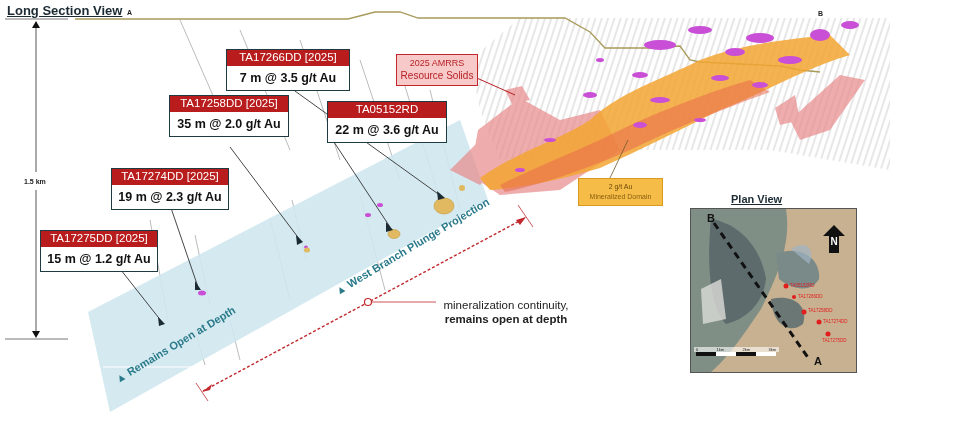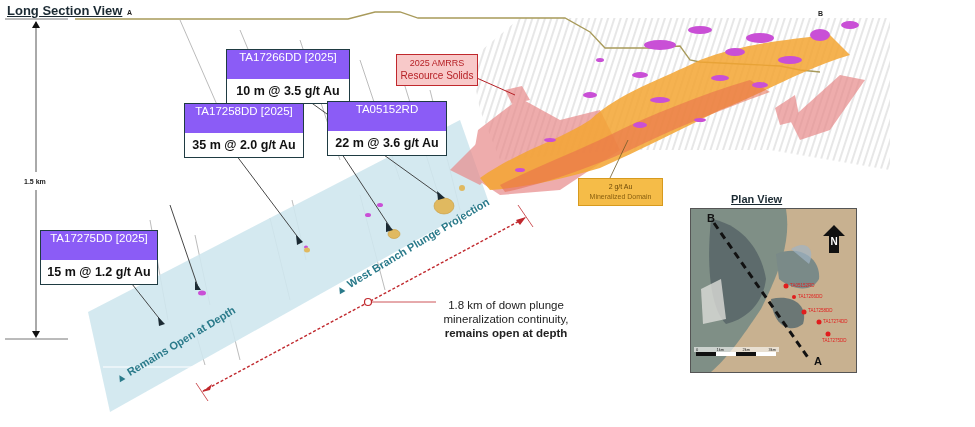--- a/index.html
+++ b/index.html
@@ -3,21 +3,21 @@
 <meta charset="utf-8">
 <style>
   html, body { margin:0; padding:0; background:#ffffff; }
   body { width:975px; height:427px; position:relative; overflow:hidden; font-family:"Liberation Sans", sans-serif; }
   #stage { position:absolute; left:0; top:0; width:975px; height:427px; }
   .abs { position:absolute; }
   .title-long { left:7px; top:3px; font-size:13px; font-weight:bold; color:#1b2a33; text-decoration:underline; }
   .title-plan { left:695px; top:193px; font-size:11px; font-weight:bold; color:#1b2a33; text-decoration:underline;padding-left:36px; }
   .scale-label { left:24px; top:177px; font-size:7px; font-weight:bold; color:#222; background:#fff; padding:1px 0; }
   .callout { position:absolute; border:1.5px solid #1f3b42; background:#ffffff; }
-  .callout .hd { background:#8b5cf6; color:#ffffff; font-size:11.5px; text-align:center; line-height:14px; height:29px; white-space:nowrap; }
+  .callout .hd { background:#b91c1c; color:#ffffff; font-size:11.5px; text-align:center; line-height:14px; height:16px; white-space:nowrap; }
   .callout .bd { color:#111; font-size:12.5px; font-weight:bold; text-align:center; line-height:24px; white-space:nowrap; }
   .amrrs { left:396px; top:54px; width:80px; height:30px; background:#f8c9c9; border:1.5px solid #c0282d; text-align:center; }
   .amrrs .l1 { font-size:9px; font-weight:normal; color:#b51f24; line-height:13px; margin-top:2px; }
   .amrrs .l2 { font-size:10px; color:#b51f24; line-height:12px; }
   .domain { left:578px; top:178px; width:83px; height:26px; background:#f5bc48; border:1px solid #d79a1e; text-align:center; }
   .domain .l1 { font-size:7px; color:#6e4a08; line-height:11px; margin-top:2px; }
   .domain .l2 { font-size:7px; color:#8a6010; line-height:10px; }
   .note { left:426px; top:298px; width:160px; text-align:center; font-size:11.5px; color:#222; line-height:14px; }
   .plunge-lbl { font-size:11px; font-weight:bold; color:#2a7a8a; white-space:nowrap; transform-origin:left center; }
   .plan { left:690px; top:208px; width:165px; height:163px; border:1px solid #555; overflow:hidden; }
@@ -137,49 +137,52 @@
     <line x1="610" y1="178" x2="628" y2="140" stroke="#6e5a2a" stroke-width="0.8"></line>
   </svg>
 
   <div class="abs title-long">Long Section View</div>
   <div class="abs" style="left:127px;top:9px;font-size:7px;font-weight:bold;color:#222;">A</div>
   <div class="abs" style="left:818px;top:10px;font-size:7px;font-weight:bold;color:#222;">B</div>
   <div class="abs scale-label">1.5 km</div>
 
   <div class="callout" style="left:226px;top:49px;width:122px;">
     <div class="hd">TA17266DD [2025]</div>
-    <div class="bd">10 m @ 3.5 g/t Au</div>
-  </div>
-  <div class="callout" style="left:169px;top:103px;width:118px;margin-left:15px;">
+    <div class="bd">7 m @ 3.5 g/t Au</div>
+  </div>
+  <div class="callout" style="left:169px;top:95px;width:118px;">
     <div class="hd">TA17258DD [2025]</div>
     <div class="bd">35 m @ 2.0 g/t Au</div>
   </div>
   <div class="callout" style="left:327px;top:101px;width:118px;">
     <div class="hd">TA05152RD</div>
     <div class="bd">22 m @ 3.6 g/t Au</div>
   </div>
+  <div class="callout" style="left:111px;top:168px;width:116px;">
+    <div class="hd">TA17274DD [2025]</div>
+    <div class="bd">19 m @ 2.3 g/t Au</div>
+  </div>
   <div class="callout" style="left:40px;top:230px;width:116px;">
     <div class="hd">TA17275DD [2025]</div>
     <div class="bd">15 m @ 1.2 g/t Au</div>
   </div>
 
   <div class="abs amrrs">
     <div class="l1">2025 AMRRS</div>
     <div class="l2">Resource Solids</div>
   </div>
   <div class="abs domain">
     <div class="l1">2 g/t Au</div>
     <div class="l2">Mineralized Domain</div>
   </div>
 
   <div class="abs plunge-lbl" style="left:336px;top:286px;transform:rotate(-31deg);">▲ West Branch Plunge Projection</div>
   <div class="abs plunge-lbl" style="left:116px;top:374px;transform:rotate(-31deg);">▲ Remains Open at Depth</div>
 
   <div class="abs note">
-    <div>1.8 km of down plunge</div>
     <div>mineralization continuity,</div>
     <div style="font-weight:bold;">remains open at depth</div>
   </div>
 
   <div class="abs title-plan">Plan View</div>
   <div class="abs plan">
     <svg width="165" height="163">
       <rect width="165" height="163" fill="#c8b190"></rect>
       <path d="M0,0 L95,0 C100,30 90,60 70,100 C50,130 35,150 20,163 L0,163 Z" fill="#7f8f86"></path>
       <path d="M20,10 C50,15 70,40 75,70 C72,95 55,110 35,115 C20,100 15,60 20,10 Z" fill="#5d6b6c"></path>

